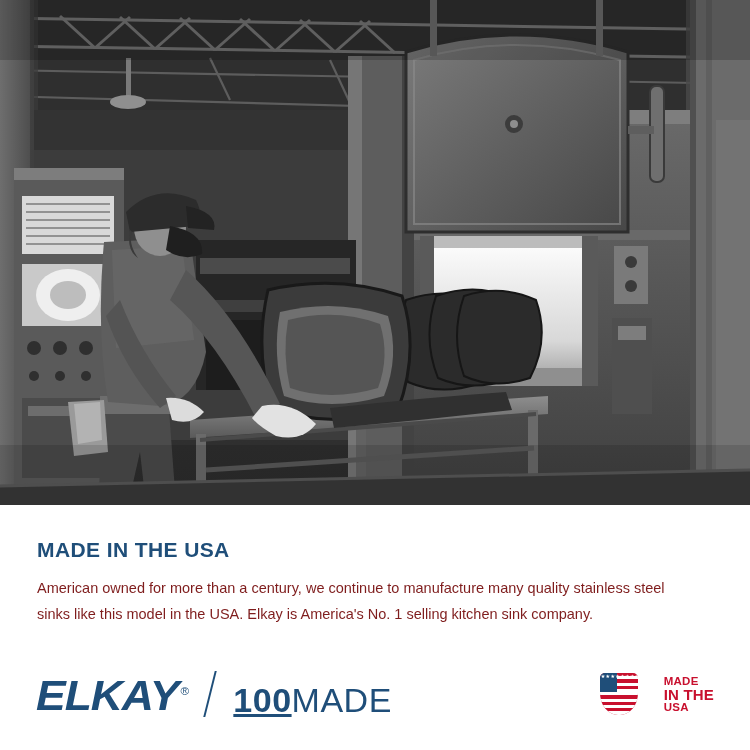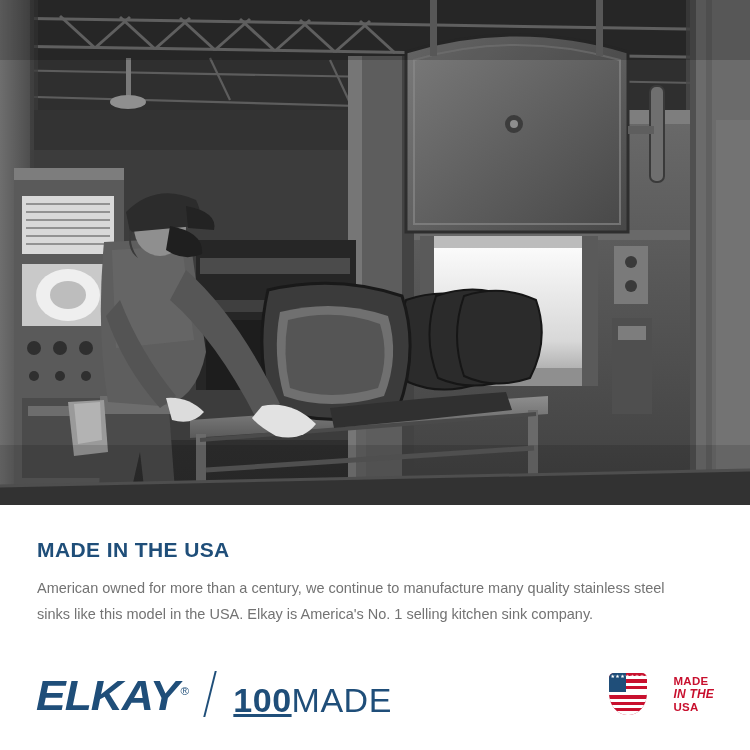--- a/index.html
+++ b/index.html
@@ -51,21 +51,21 @@
     letter-spacing: 0.4px;
     color: #1f4e79;
   }
   .body-copy {
     position: absolute;
     left: 37px;
     top: 70px;
     width: 655px;
     font-size: 14.5px;
     line-height: 26px;
-    color: #737373;
+    color: #7f1d1d;
   }
 
   
   .logo-row {
     position: absolute;
     left: 0;
     top: 150px;
     width: 750px;
     height: 95px;
   }
@@ -164,23 +164,22 @@
   }
   .badge-text {
     margin-left: 10px;
     color: #c8102e;
     font-size: 11.5px;
     font-weight: bold;
     line-height: 13px;
     letter-spacing: 0.3px;
   }
   .badge-text .small {
-    font-size: 12px;
+    font-size: 15px;
     letter-spacing: 0.2px;
-    font-style: italic;
   }
 </style>
 </head>
 <body>
 
 <div class="card">
 
   <div class="photo">
     <svg width="750" height="505" viewBox="0 0 750 505" xmlns="http://www.w3.org/2000/svg">
       <defs>

